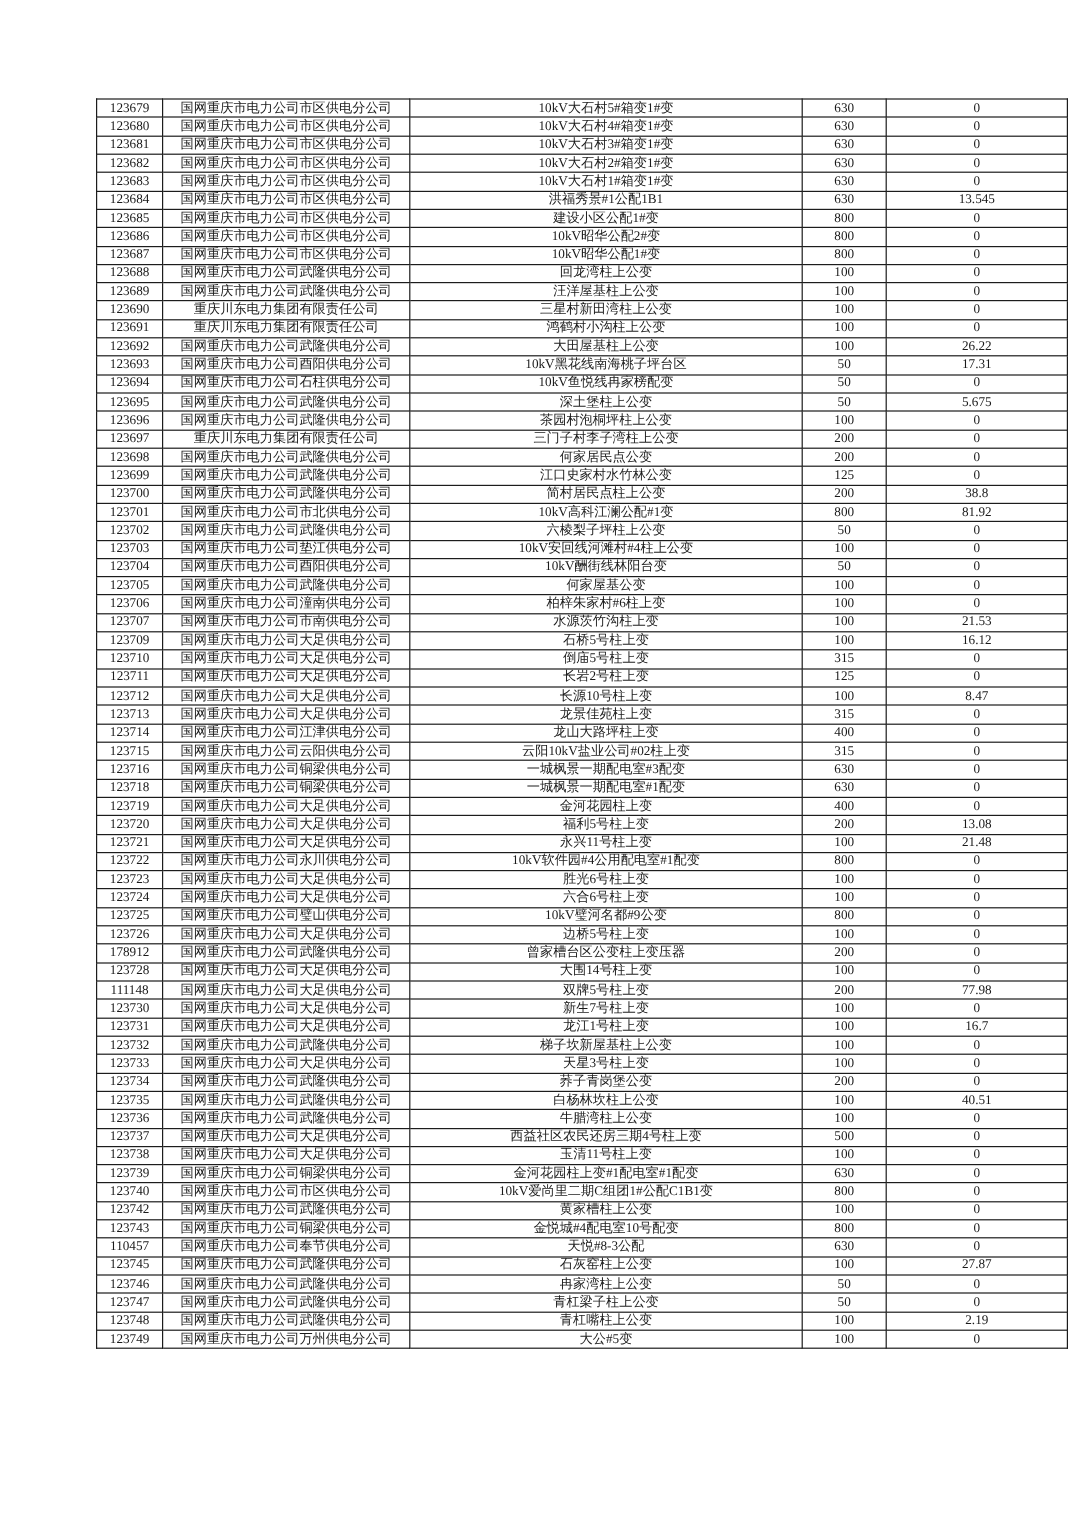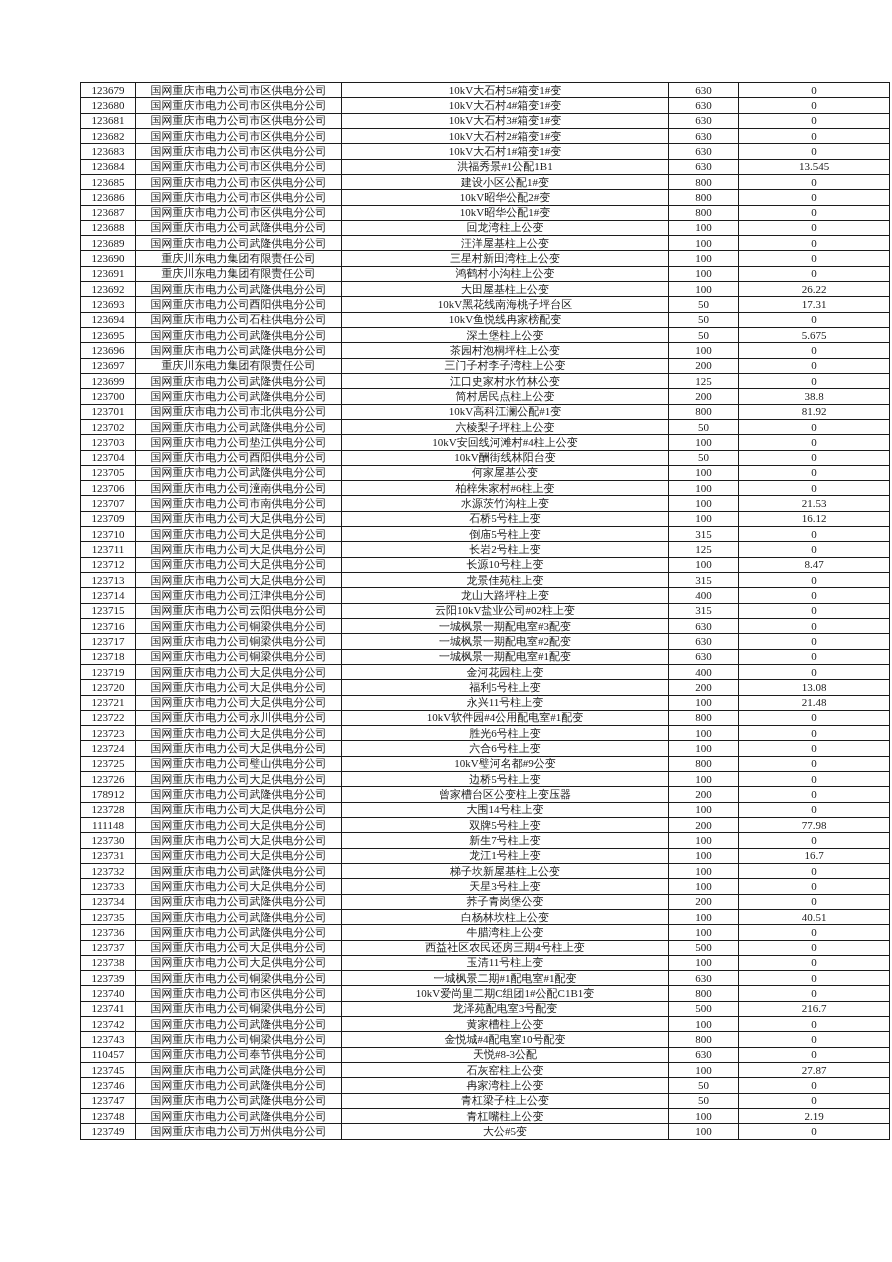--- a/index.html
+++ b/index.html
@@ -181,20 +181,27 @@
           <td>0</td>
         </tr>
         <tr>
           <td>123697</td>
           <td>重庆川东电力集团有限责任公司</td>
           <td>三门子村李子湾柱上公变</td>
           <td>200</td>
           <td>0</td>
         </tr>
         <tr>
+          <td>123698</td>
+          <td>国网重庆市电力公司武隆供电分公司</td>
+          <td>何家居民点公变</td>
+          <td>200</td>
+          <td>0</td>
+        </tr>
+        <tr>
           <td>123699</td>
           <td>国网重庆市电力公司武隆供电分公司</td>
           <td>江口史家村水竹林公变</td>
           <td>125</td>
           <td>0</td>
         </tr>
         <tr>
           <td>123700</td>
           <td>国网重庆市电力公司武隆供电分公司</td>
           <td>简村居民点柱上公变</td>
@@ -300,27 +307,20 @@
           <td>0</td>
         </tr>
         <tr>
           <td>123716</td>
           <td>国网重庆市电力公司铜梁供电分公司</td>
           <td>一城枫景一期配电室#3配变</td>
           <td>630</td>
           <td>0</td>
         </tr>
         <tr>
-          <td>123717</td>
-          <td>国网重庆市电力公司铜梁供电分公司</td>
-          <td>一城枫景一期配电室#2配变</td>
-          <td>630</td>
-          <td>0</td>
-        </tr>
-        <tr>
           <td>123718</td>
           <td>国网重庆市电力公司铜梁供电分公司</td>
           <td>一城枫景一期配电室#1配变</td>
           <td>630</td>
           <td>0</td>
         </tr>
         <tr>
           <td>123719</td>
           <td>国网重庆市电力公司大足供电分公司</td>
           <td>金河花园柱上变</td>
@@ -456,37 +456,30 @@
         <tr>
           <td>123738</td>
           <td>国网重庆市电力公司大足供电分公司</td>
           <td>玉清11号柱上变</td>
           <td>100</td>
           <td>0</td>
         </tr>
         <tr>
           <td>123739</td>
           <td>国网重庆市电力公司铜梁供电分公司</td>
-          <td>一城枫景二期#1配电室#1配变</td>
+          <td>金河花园柱上变#1配电室#1配变</td>
           <td>630</td>
           <td>0</td>
         </tr>
         <tr>
           <td>123740</td>
           <td>国网重庆市电力公司市区供电分公司</td>
           <td>10kV爱尚里二期C组团1#公配C1B1变</td>
           <td>800</td>
           <td>0</td>
-        </tr>
-        <tr>
-          <td>123741</td>
-          <td>国网重庆市电力公司铜梁供电分公司</td>
-          <td>龙泽苑配电室3号配变</td>
-          <td>500</td>
-          <td>216.7</td>
         </tr>
         <tr>
           <td>123742</td>
           <td>国网重庆市电力公司武隆供电分公司</td>
           <td>黄家槽柱上公变</td>
           <td>100</td>
           <td>0</td>
         </tr>
         <tr>
           <td>123743</td>

